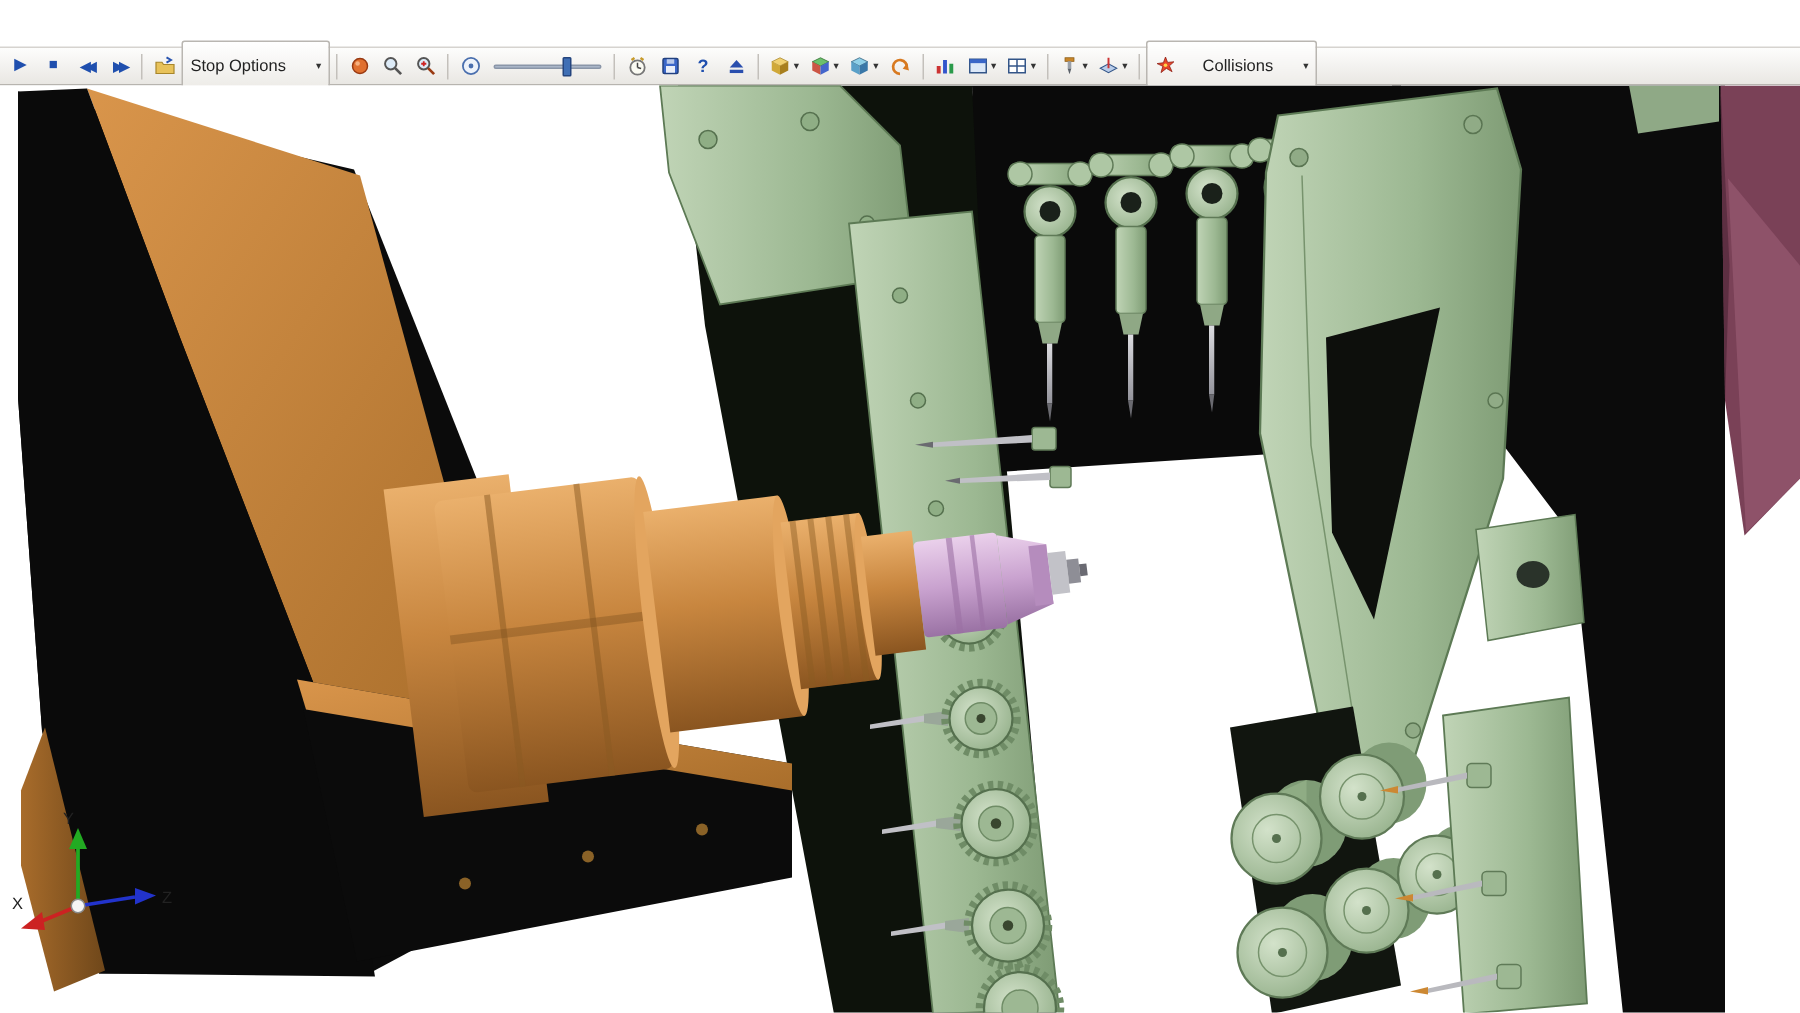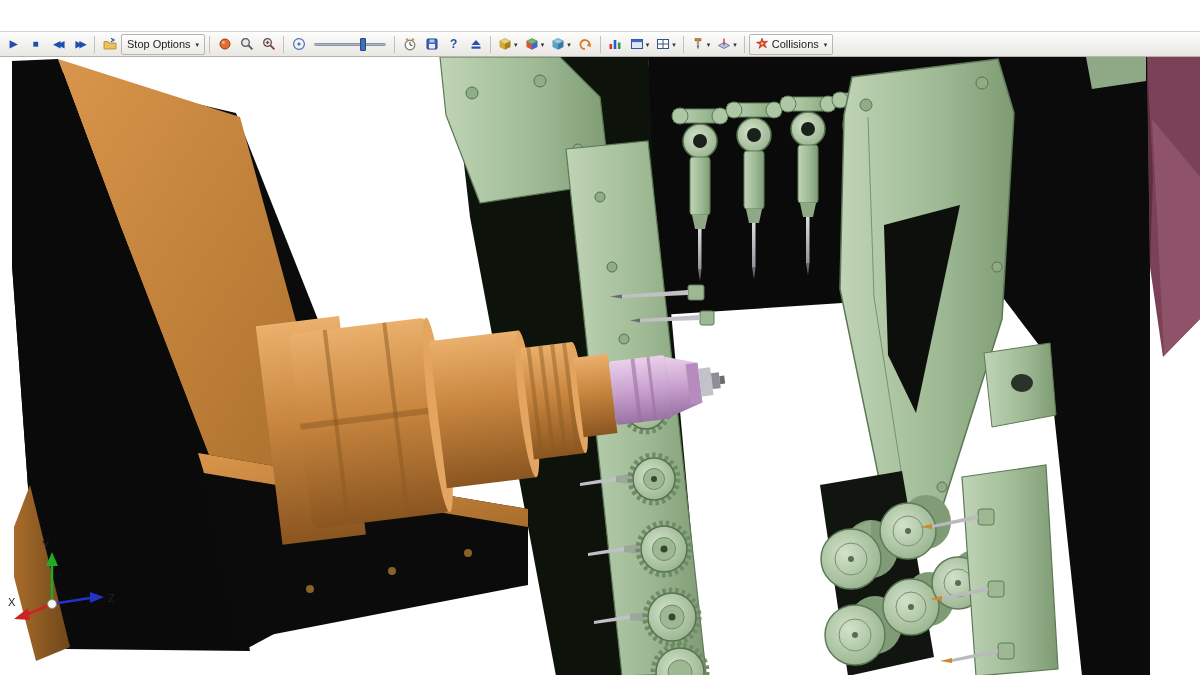--- a/index.html
+++ b/index.html
@@ -10,21 +10,21 @@
     height:24px;flex:0 0 auto;display:flex;align-items:center;gap:1px;padding:0 3px;
     background:linear-gradient(#fdfdfc,#e9e7e3);
     border-top:1px solid #d6d3cf;border-bottom:1px solid #b7b4af;
   }
   .tb{height:21px;min-width:21px;display:flex;align-items:center;justify-content:center;
       background:transparent;border:1px solid transparent;border-radius:2px;padding:0 2px;
       font-family:inherit;cursor:default;}
   .tb .glyph{font-size:10px;line-height:1;color:#1f4fae;font-weight:bold;}
   .tb .glyph.rw{letter-spacing:-3px;font-size:9px;}
   .tb .caret{font-size:7px;color:#333;margin-left:2px;line-height:1;}
-  .tb.drop{border:1px solid #b9b6b1;background:linear-gradient(#ffffff,#eceae6);padding:3px 5px;gap:3px;}
+  .tb.drop{border:1px solid #b9b6b1;background:linear-gradient(#ffffff,#eceae6);padding:16px 5px;gap:18px;}
   .tb.drop .lbl{font-size:11px;color:#222;white-space:nowrap;}
   .sep{width:1px;height:17px;background:#c3c0bb;margin:0 3px;flex:0 0 auto;}
   .ic{display:block;}
   input[type=range]{-webkit-appearance:none;appearance:none;width:72px;height:15px;background:transparent;margin:0 4px;}
   input[type=range]::-webkit-slider-runnable-track{height:3px;background:#aab6c8;border:1px solid #8a96a8;border-radius:2px;}
   input[type=range]::-webkit-slider-thumb{-webkit-appearance:none;width:6px;height:13px;background:#3f6fb5;border:1px solid #24457e;margin-top:-6px;border-radius:1px;}
   input[type=range]::-moz-range-track{height:3px;background:#aab6c8;border:1px solid #8a96a8;}
   input[type=range]::-moz-range-thumb{width:6px;height:13px;background:#3f6fb5;border:1px solid #24457e;border-radius:1px;}
   .viewport{flex:1 1 auto;position:relative;background:#ffffff;}
   .viewport svg{display:block;}

